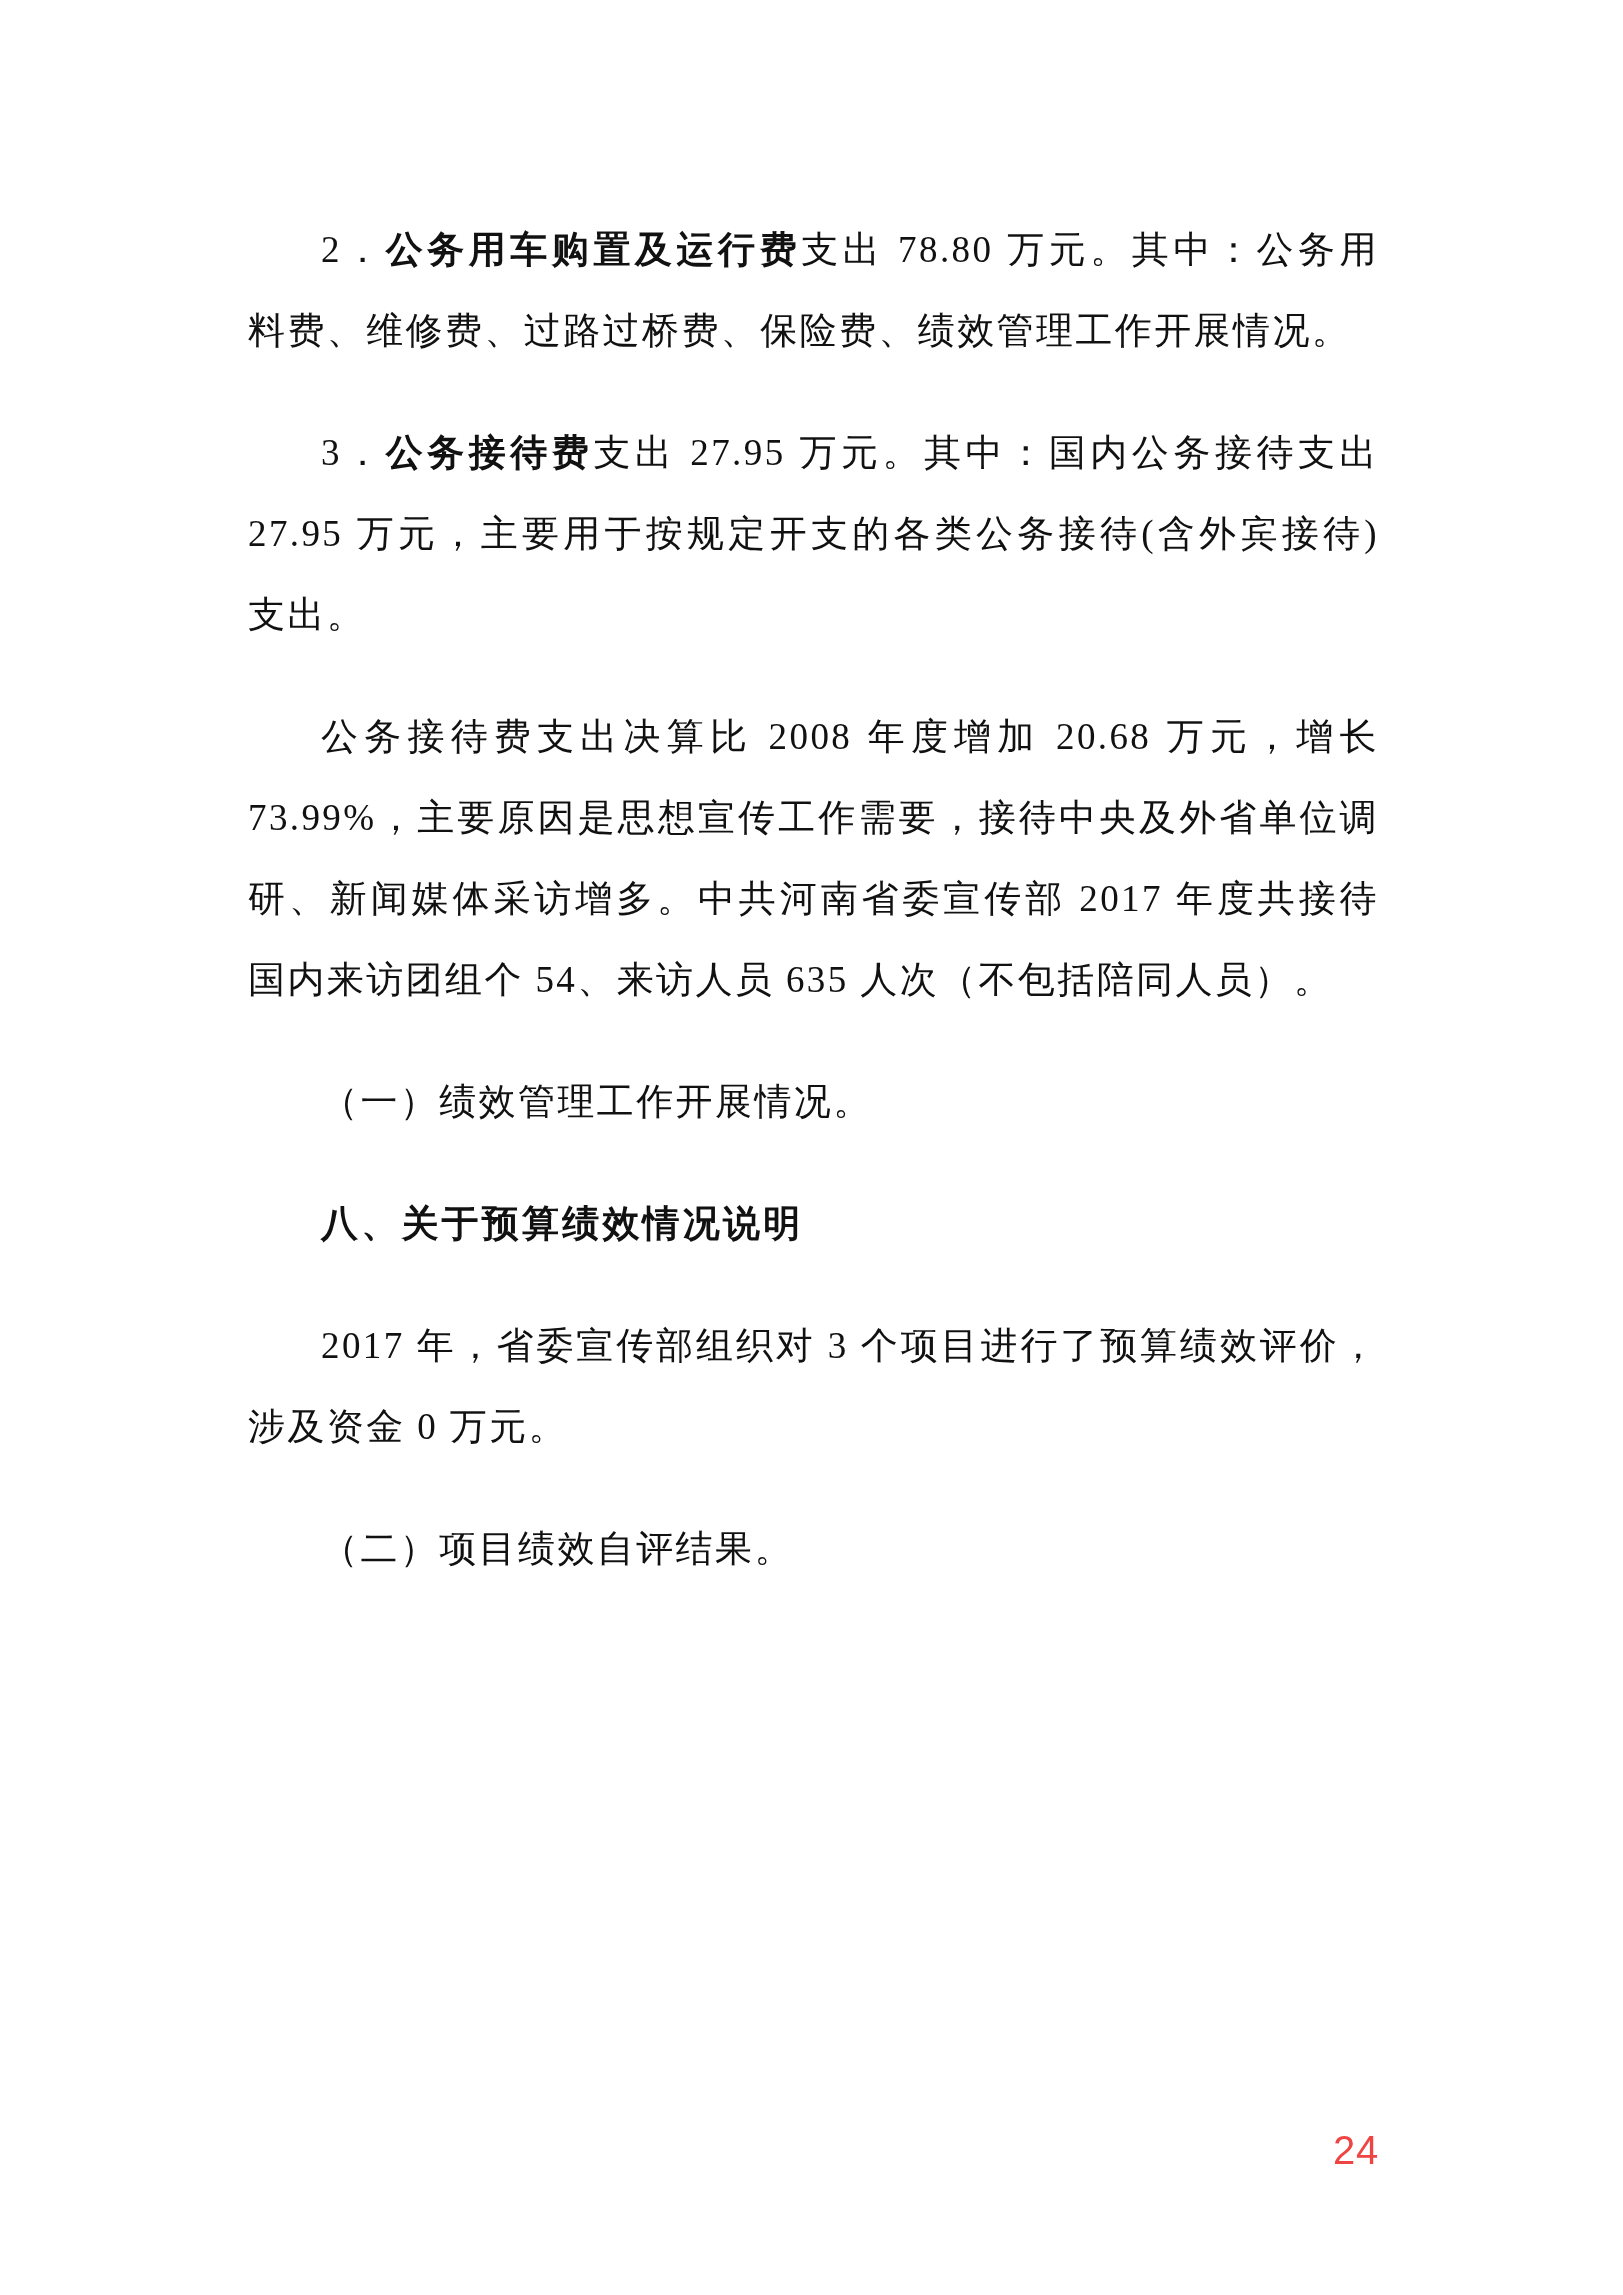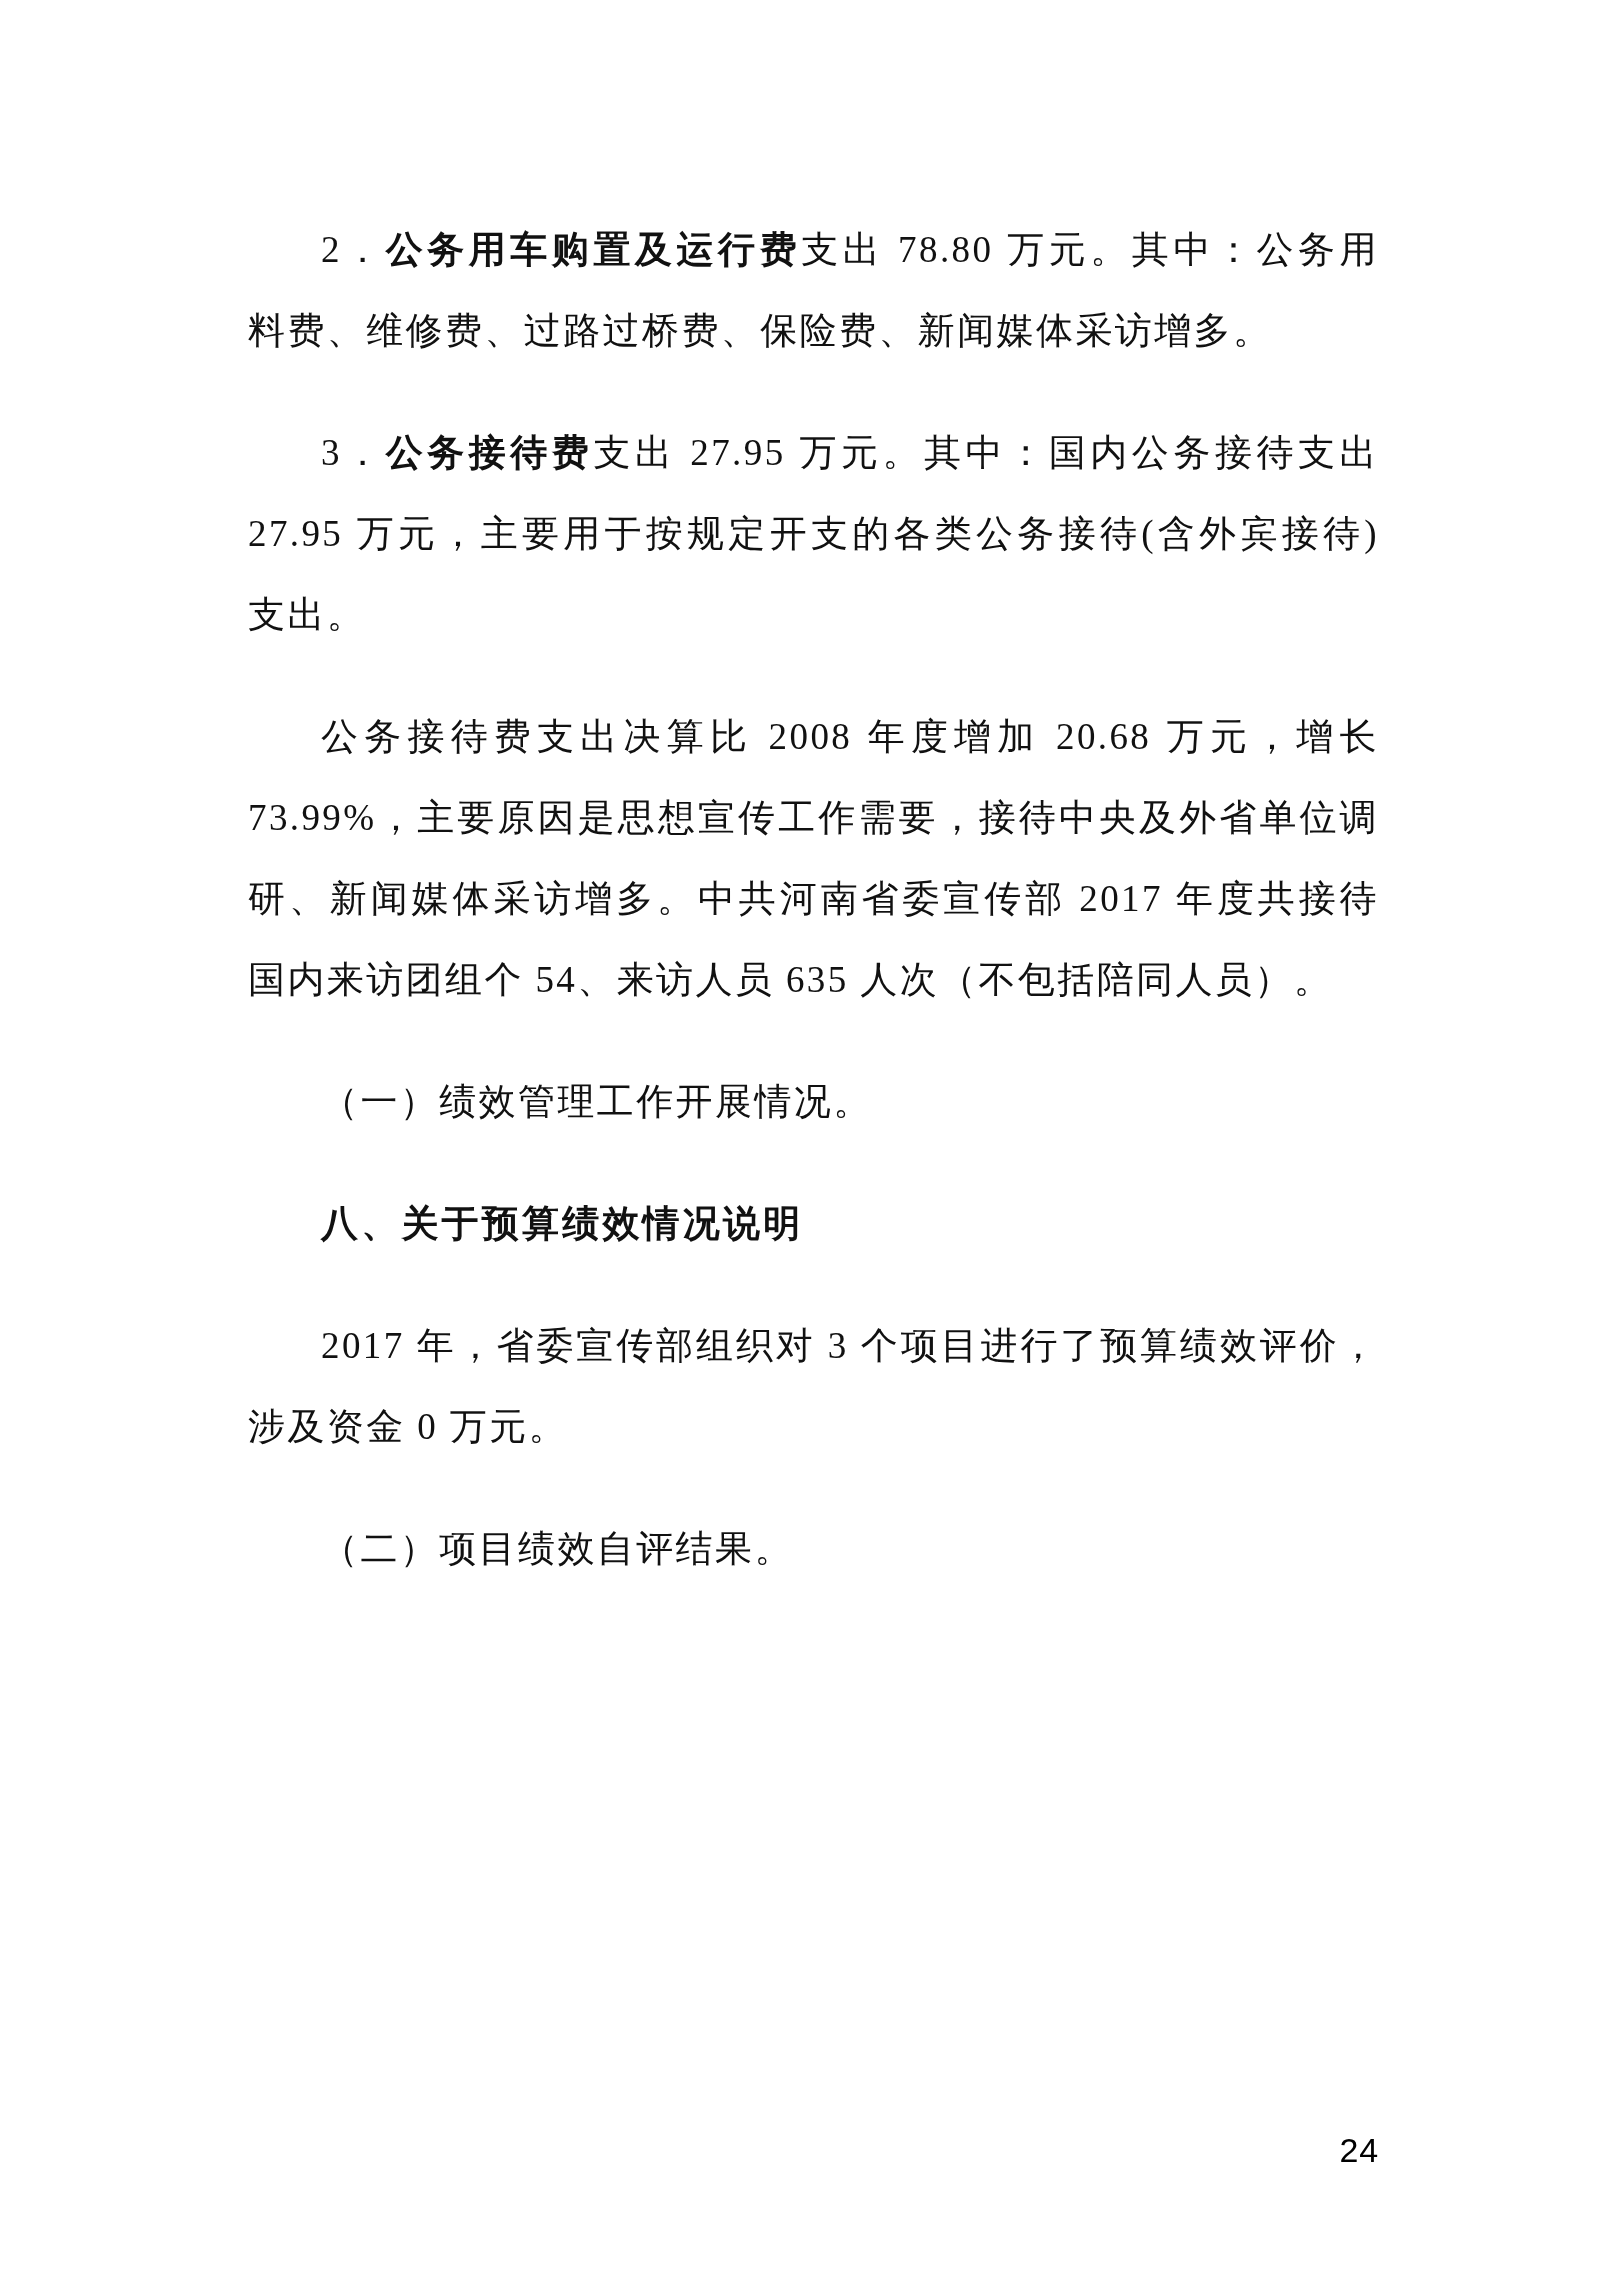--- a/index.html
+++ b/index.html
@@ -44,34 +44,34 @@
     font-weight: 400;
   }
   .seg-b {
     font-weight: 700;
   }
   .pagenum {
     position: absolute;
     top: 2130px;
     right: 244px;
     font-family: "Liberation Sans", "DejaVu Sans", sans-serif;
-    font-size: 34px;
+    font-size: 40px;
     line-height: 41px;
     letter-spacing: 0.8px;
-    color: #000000;
+    color: #ef4444;
   }
 </style>
 </head>
 <body>
 
 <main class="page">
   <section id="doc-body">
       <div class="block body">
         <div class="line just indent"><span>2．</span><span class="seg-b">公务用车购置及运行费</span><span>支出 78.80 万元。其中：公务用</span></div>
-        <div class="line"><span>料费、维修费、过路过桥费、保险费、新闻媒体采访增多。</span></div>
+        <div class="line"><span>料费、维修费、过路过桥费、保险费、绩效管理工作开展情况。</span></div>
       </div>
       <div class="block body">
         <div class="line just indent"><span>3．</span><span class="seg-b">公务接待费</span><span>支出 27.95 万元。其中：国内公务接待支出</span></div>
         <div class="line just"><span>27.95 万元，主要用于按规定开支的各类公务接待(含外宾接待)</span></div>
         <div class="line"><span>支出。</span></div>
       </div>
       <div class="block body">
         <div class="line just indent"><span>公务接待费支出决算比 2008 年度增加 20.68 万元，增长</span></div>
         <div class="line just"><span>73.99%，主要原因是思想宣传工作需要，接待中央及外省单位调</span></div>
         <div class="line just"><span>研、新闻媒体采访增多。中共河南省委宣传部 2017 年度共接待</span></div>

